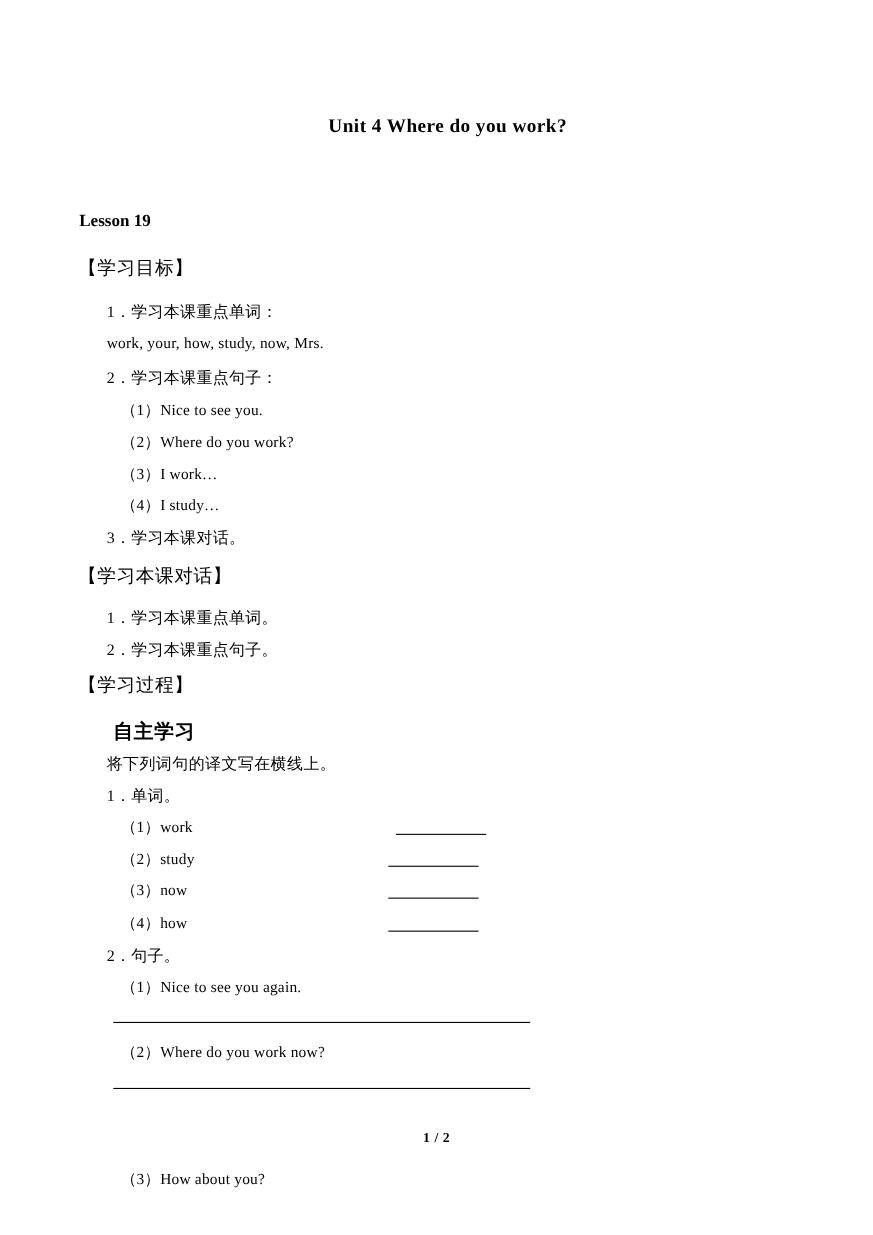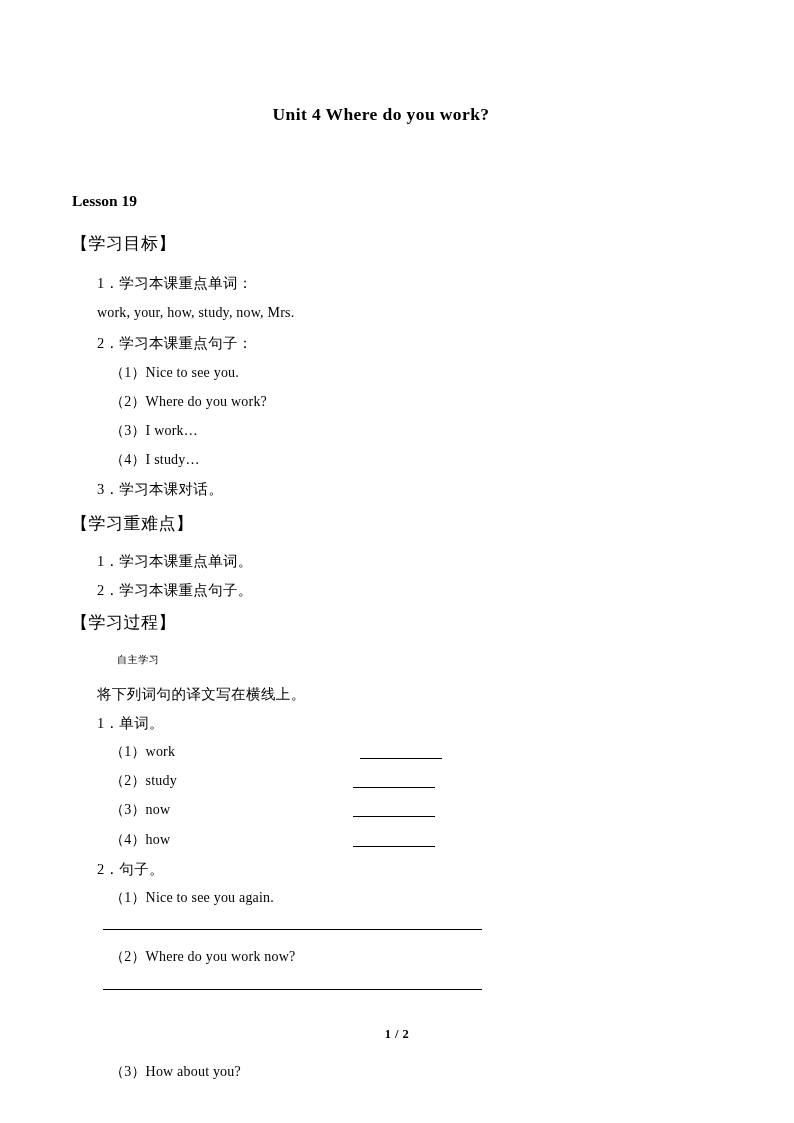--- a/index.html
+++ b/index.html
@@ -28,20 +28,21 @@
   .doc-title {
     position: absolute;
     left: 0;
     top: 104px;
     width: 762px;
     text-align: center;
     font-size: 17.5px;
     font-weight: bold;
     letter-spacing: 0.4px;
     font-family: "Liberation Serif", "DejaVu Serif", serif;
+    padding-left: 26px;
   }
 
   
   .blk {
     position: absolute;
     white-space: nowrap;
   }
 
   .lesson-label {
     left: 72px;
@@ -72,24 +73,23 @@
     letter-spacing: 0.2px;
   }
   .plain-en {
     left: 97px;
     font-size: 14px;
     letter-spacing: 0.2px;
   }
 
   .subhead-bold {
     left: 103px;
-    font-size: 10px;
-    font-weight: normal;
+    font-size: 18px;
+    font-weight: bold;
     letter-spacing: 0.6px;
-    margin-left: 14px;
   }
   .instruction {
     left: 97px;
     font-size: 14.5px;
     letter-spacing: 0.4px;
   }
 
   
   .blank {
     position: absolute;
@@ -131,21 +131,21 @@
 
   <div class="blk lvl1" style="top:274px">1．学习本课重点单词：</div>
   <div class="blk plain-en" style="top:305px">work, your, how, study, now, Mrs.</div>
   <div class="blk lvl1" style="top:334px">2．学习本课重点句子：</div>
   <div class="blk lvl2" style="top:364px">（1）Nice to see you.</div>
   <div class="blk lvl2" style="top:393px">（2）Where do you work?</div>
   <div class="blk lvl2" style="top:422px">（3）I work…</div>
   <div class="blk lvl2" style="top:451px">（4）I study…</div>
   <div class="blk lvl1" style="top:480px">3．学习本课对话。</div>
 
-  <div class="blk section-head sh-2">【学习重难点】</div>
+  <div class="blk section-head sh-2">【学习本课对话】</div>
   <div class="blk lvl1" style="top:552px">1．学习本课重点单词。</div>
   <div class="blk lvl1" style="top:581px">2．学习本课重点句子。</div>
 
   <div class="blk section-head sh-3">【学习过程】</div>
 
   <div class="blk subhead-bold" style="top:653px">自主学习</div>
   <div class="blk instruction" style="top:685px">将下列词句的译文写在横线上。</div>
   <div class="blk lvl1" style="top:714px">1．单词。</div>
 
   <div class="blk lvl2" style="top:743px">（1）work</div>

